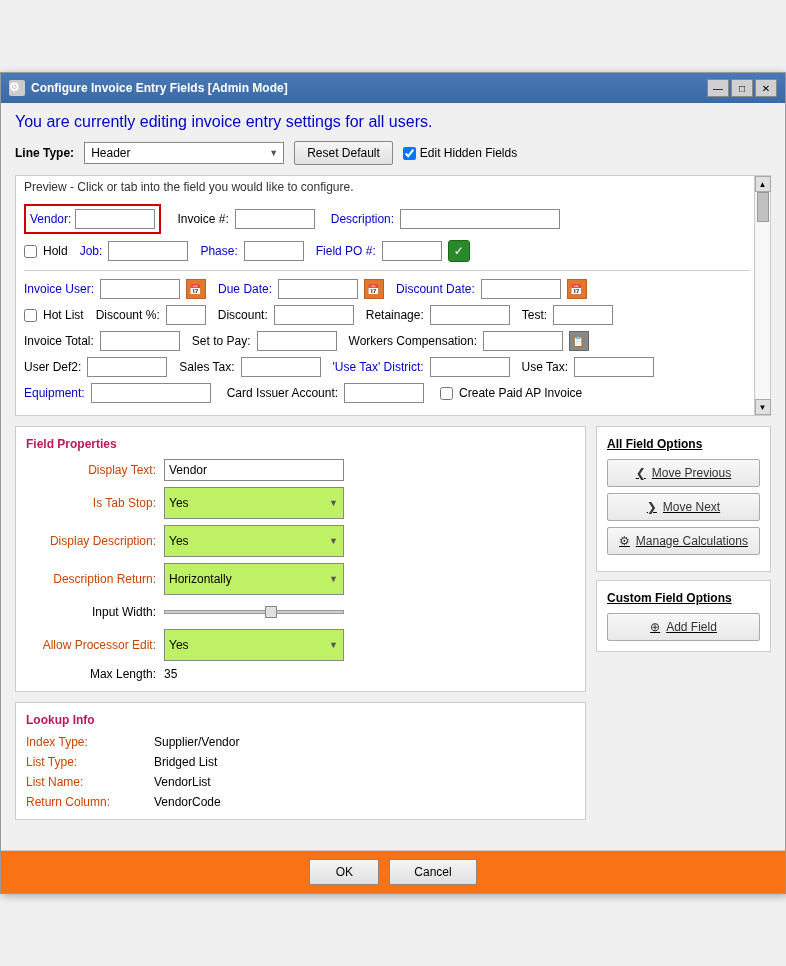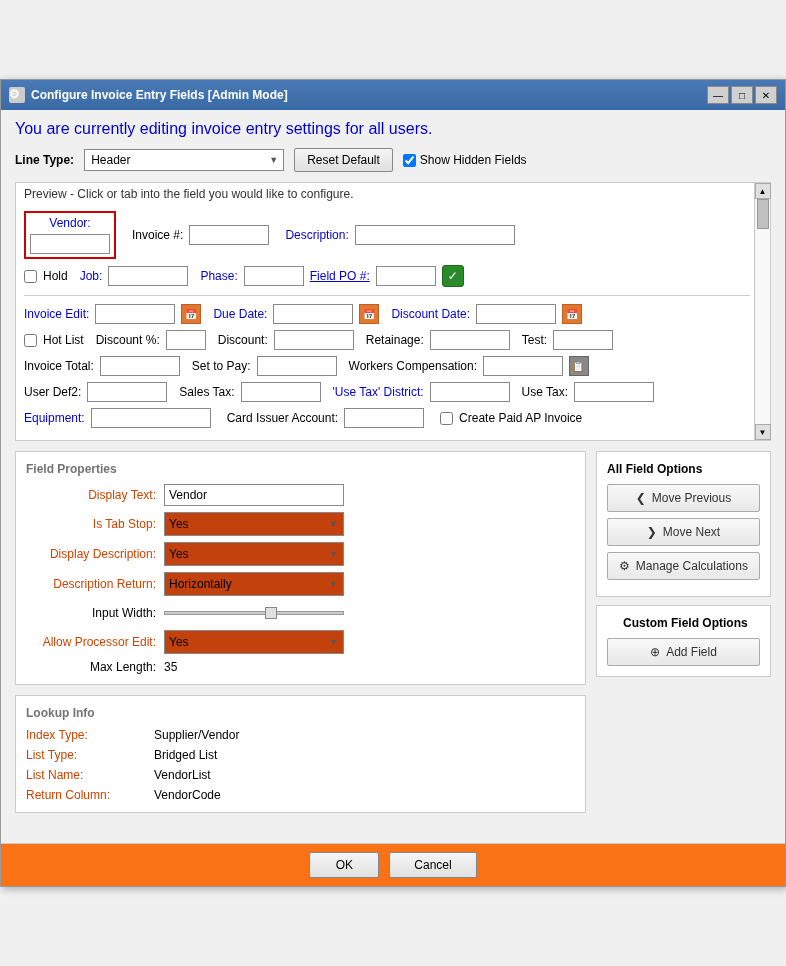--- a/index.html
+++ b/index.html
@@ -143,21 +143,20 @@
     .field-input.w80 { width: 80px; }
     .field-input.w120 { width: 120px; }
     .field-input.w160 { width: 160px; }
 
     .vendor-highlight {
       border: 2px solid #cc0000;
       padding: 3px 4px;
       display: flex;
       align-items: center;
       gap: 4px;
-      flex-direction: column;
     }
 
     .cal-btn {
       width: 20px;
       height: 20px;
       background: #e07830;
       border: 1px solid #c06020;
       cursor: pointer;
       display: flex;
       align-items: center;
@@ -197,33 +196,34 @@
       margin-bottom: 10px;
     }
 
     .left-panel {
       flex: 1;
     }
 
     .right-panel {
       width: 175px;
       flex-shrink: 0;
+      text-decoration: underline;
     }
 
     .section-box {
       border: 1px solid #ccc;
       background: white;
       padding: 10px;
       margin-bottom: 10px;
     }
     .section-title {
       font-size: 12px;
       font-weight: 700;
       margin-bottom: 8px;
-      color: #737373;
+      color: #be185d;
     }
 
     .props-grid {
       display: grid;
       grid-template-columns: 130px 1fr;
       gap: 6px 8px;
       align-items: center;
     }
     .prop-label {
       font-size: 12px;
@@ -254,25 +254,25 @@
       font-size: 9px;
       position: absolute;
       right: 6px;
       top: 50%;
       transform: translateY(-50%);
       pointer-events: none;
       color: #555;
     }
     .prop-select {
       width: 180px;
-      height: 24px;
+      height: 32px;
       padding: 0 4px;
       font-size: 12px;
       border: 1px solid #888;
-      background: #c2410c;
+      background: #bef264;
       appearance: none;
       -webkit-appearance: none;
     }
 
     .slider-container {
       width: 180px;
       height: 22px;
       display: flex;
       align-items: center;
     }
@@ -328,21 +328,20 @@
     .custom-field-options {
       border: 1px solid #ccc;
       background: white;
       padding: 10px;
     }
     .custom-field-title {
       font-size: 12px;
       font-weight: 700;
       margin-bottom: 8px;
       color: #000;
-      margin-left: 16px;
     }
     .add-field-btn {
       width: 100%;
       padding: 6px 8px;
       font-size: 12px;
       border: 1px solid #aaa;
       background: linear-gradient(to bottom, #f8f8f8, #e8e8e8);
       cursor: pointer;
       border-radius: 2px;
       display: flex;
@@ -477,21 +476,21 @@
       <div class="select-wrapper">
         <select class="select-box">
           <option>Header</option>
           <option>Line Item</option>
           <option>Footer</option>
         </select>
       </div>
       <button class="btn">Reset Default</button>
       <div class="checkbox-row">
         <input type="checkbox" checked="" style="">
-        <span>Show Hidden Fields</span>
+        <span>Edit Hidden Fields</span>
       </div>
     </div>
 
     <div class="preview-outer">
       <div class="preview-header">
         <span>Preview - Click or tab into the field you would like to configure.</span>
       </div>
       <div class="preview-inner">
 
         <div class="preview-row">
@@ -505,29 +504,29 @@
           <input class="field-input w160" type="text" style="">
         </div>
 
         <div class="preview-row">
           <input type="checkbox" style="">
           <span class="field-label black">Hold</span>
           <span class="field-label" style="margin-left:6px;">Job:</span>
           <input class="field-input w80" type="text" style="">
           <span class="field-label" style="margin-left:6px;">Phase:</span>
           <input class="field-input w60" type="text" style="">
-          <span class="field-label" style="text-decoration:underline;">Field PO #:</span>
+          <span class="field-label" style="margin-left:6px;">Field PO #:</span>
           <input class="field-input w60" type="text" style="">
           <button class="green-check-btn">✓</button>
         </div>
 
         <hr class="divider-line">
 
         <div class="preview-row">
-          <span class="field-label">Invoice Edit:</span>
+          <span class="field-label">Invoice User:</span>
           <input class="field-input w80" type="text" style="">
           <button class="cal-btn">📅</button>
           <span class="field-label" style="margin-left:6px;">Due Date:</span>
           <input class="field-input w80" type="text" style="">
           <button class="cal-btn">📅</button>
           <span class="field-label" style="margin-left:6px;">Discount Date:</span>
           <input class="field-input w80" type="text" style="">
           <button class="cal-btn">📅</button>
         </div>
 

